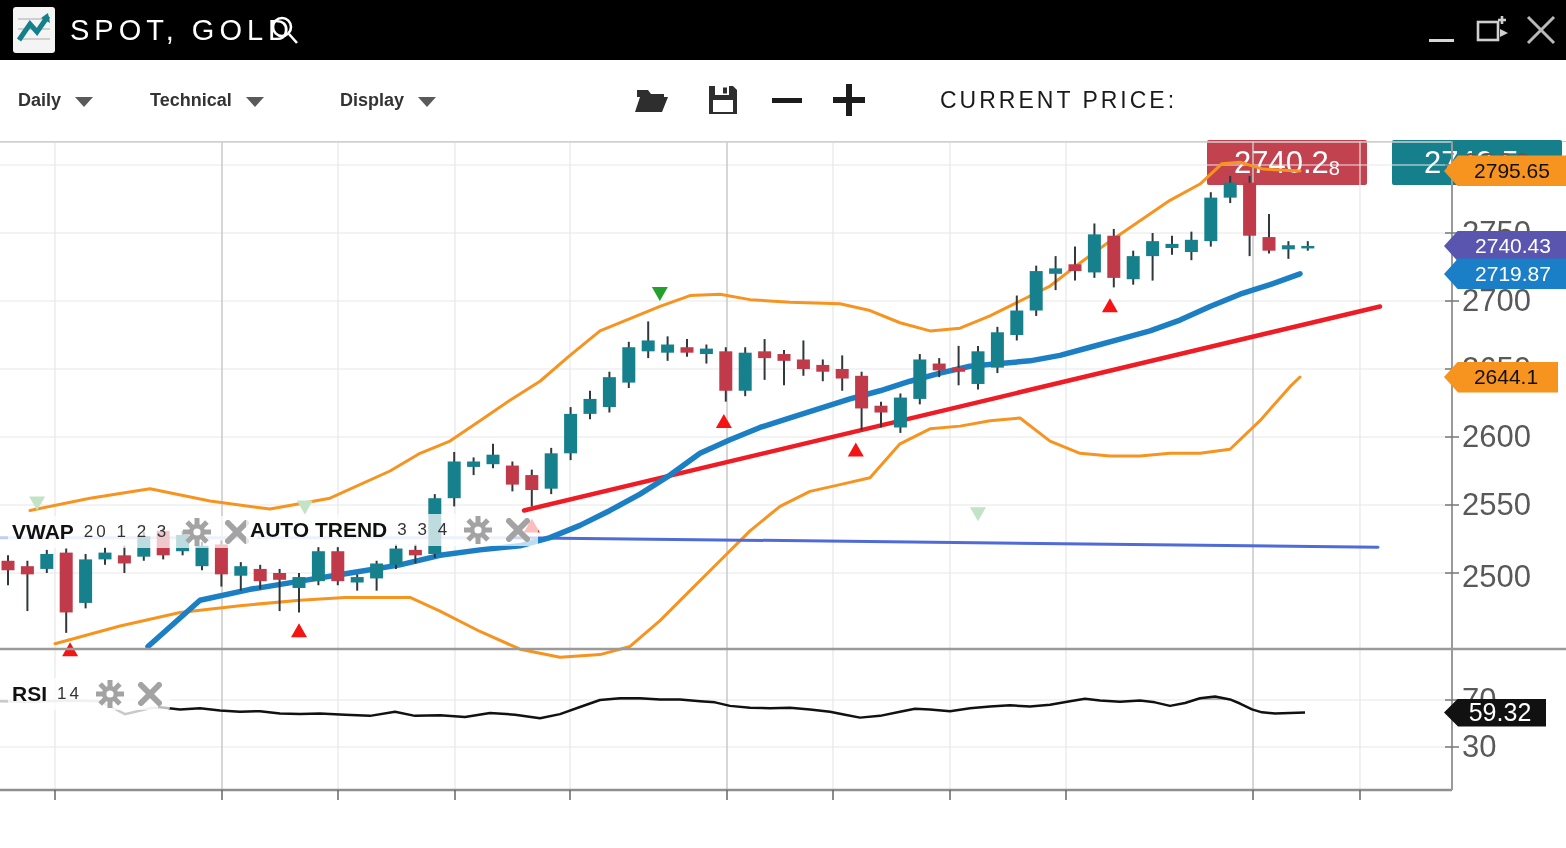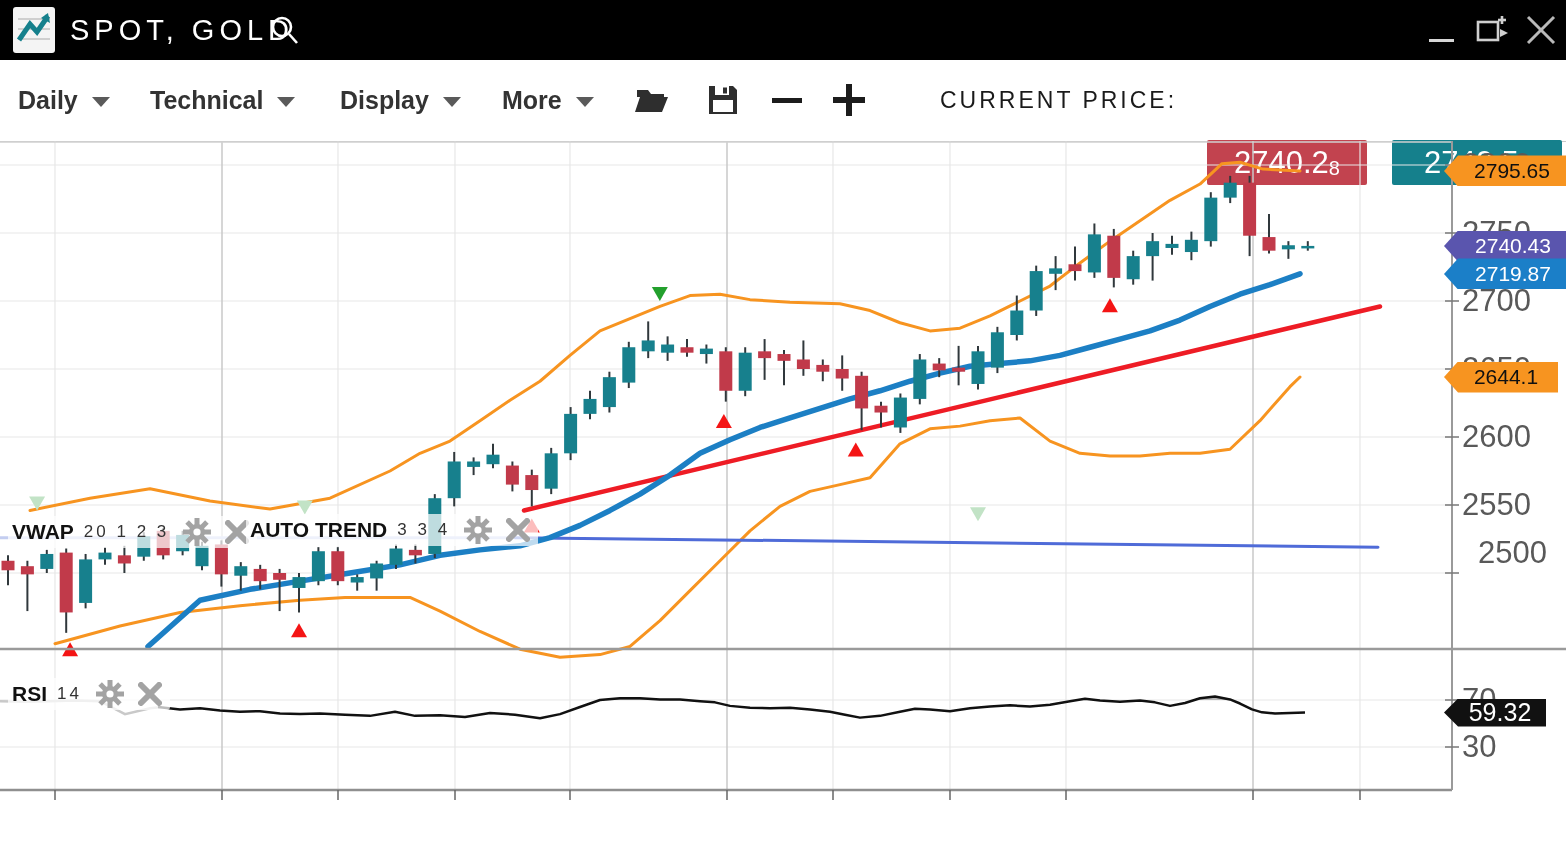--- a/index.html
+++ b/index.html
@@ -9,21 +9,21 @@
   #titlebar{position:absolute;left:0;top:0;width:1566px;height:60px;background:#000;display:flex;align-items:center;}
   #appicon{position:absolute;left:13px;top:7px;width:42px;height:46px;background:#f4f4f4;border-radius:3px;}
   #title{position:absolute;left:70px;top:0;height:60px;display:flex;align-items:center;color:#fff;
          font-size:29px;font-weight:400;letter-spacing:5px;}
   #search-ic{position:absolute;left:268px;top:13px;}
   .winbtn{position:absolute;top:0;height:60px;display:flex;align-items:center;justify-content:center;cursor:pointer;}
 
   
   #toolbar{position:absolute;left:0;top:60px;width:1566px;height:81px;background:#fff;border-bottom:1px solid #c9c9c9;}
   .menu{position:absolute;top:0;height:80px;display:flex;align-items:center;gap:14px;color:#333;
-        font-size:25px;font-weight:700;cursor:pointer;}
+        font-size:18px;font-weight:700;cursor:pointer;}
   .caret{width:0;height:0;border-left:9px solid transparent;border-right:9px solid transparent;border-top:10px solid #5a5a5a;margin-top:4px;}
   .toolico{position:absolute;top:0;height:80px;display:flex;align-items:center;cursor:pointer;}
   #cp-label{position:absolute;left:940px;top:0;height:80px;display:flex;align-items:center;color:#1a1a1a;
             font-size:23px;font-weight:400;letter-spacing:3px;}
   .pricebtn{position:absolute;top:80px;height:45px;display:flex;align-items:center;justify-content:center;
             color:#fff;border-radius:2px;cursor:pointer;}
   .pricebtn .big{font-size:31px;}
   .pricebtn .pip{font-size:20px;align-self:flex-end;margin-bottom:5px;}
   .btn-arrow{position:absolute;width:0;height:0;}
 
@@ -86,24 +86,20 @@
     <div class="menu" style="left:18px;">
       <span>Daily</span>
       <span class="caret"></span>
     </div>
     <div class="menu" style="left:150px;">
       <span>Technical</span>
       <span class="caret"></span>
     </div>
     <div class="menu" style="left:340px;">
       <span>Display</span>
-      <span class="caret"></span>
-    </div>
-    <div class="menu" style="left:502px;">
-      <span>More</span>
       <span class="caret"></span>
     </div>
 
     <div class="toolico" style="left:634px;">
       <svg width="38" height="34">
         <path d="M3 7 L14 7 L17 11 L30 11 L30 14 L3 14 Z" fill="#2e2e2e"></path>
         <path d="M6 14 L34 14 L28 29 L1 29 Z" fill="#2e2e2e"></path>
       </svg>
     </div>
     <div class="toolico" style="left:706px;">
@@ -353,21 +349,21 @@
         <line x1="1253" y1="649" x2="1253" y2="659" stroke="#666" stroke-width="1.5"></line>
         <line x1="1360" y1="649" x2="1360" y2="659" stroke="#666" stroke-width="1.5"></line>
       </svg>
     <div id="overlays">
         <div class="yaxis-lab" style="top: 24px;">2800</div>
         <div class="yaxis-lab" style="top: 92px;">2750</div>
         <div class="yaxis-lab" style="top: 160px;">2700</div>
         <div class="yaxis-lab" style="top: 228px;">2650</div>
         <div class="yaxis-lab" style="top: 296px;">2600</div>
         <div class="yaxis-lab" style="top: 364px;">2550</div>
-        <div class="yaxis-lab" style="top: 412px; margin-left: 16px;">2500</div>
+        <div class="yaxis-lab" style="top: 436px;">2500</div>
         <div class="yaxis-lab" style="top: 559px;">70</div>
         <div class="yaxis-lab" style="top: 606px;">30</div>
         <div class="axis-tag" style="top: 14.416px; width: 116px; background: rgb(247, 148, 32); color: rgb(16, 16, 16);">2795.65</div>
         <div class="axis-tag" style="top: 89.5152px; width: 118px; background: rgb(90, 85, 174); color: rgb(255, 255, 255);">2740.43</div>
         <div class="axis-tag" style="top: 117.477px; width: 118px; background: rgb(27, 127, 200); color: rgb(255, 255, 255);">2719.87</div>
         <div class="axis-tag" style="top: 220.524px; width: 104px; background: rgb(247, 148, 32); color: rgb(16, 16, 16);">2644.1</div>
         <div class="axis-tag" style="top: 557.549px; width: 92px; height: 28px; background: rgb(17, 17, 17); color: rgb(255, 255, 255); font-size: 25px;">59.32</div>
       </div>
 
     <div class="legendrow" style="left:8px;top:375px;align-items:center;">

